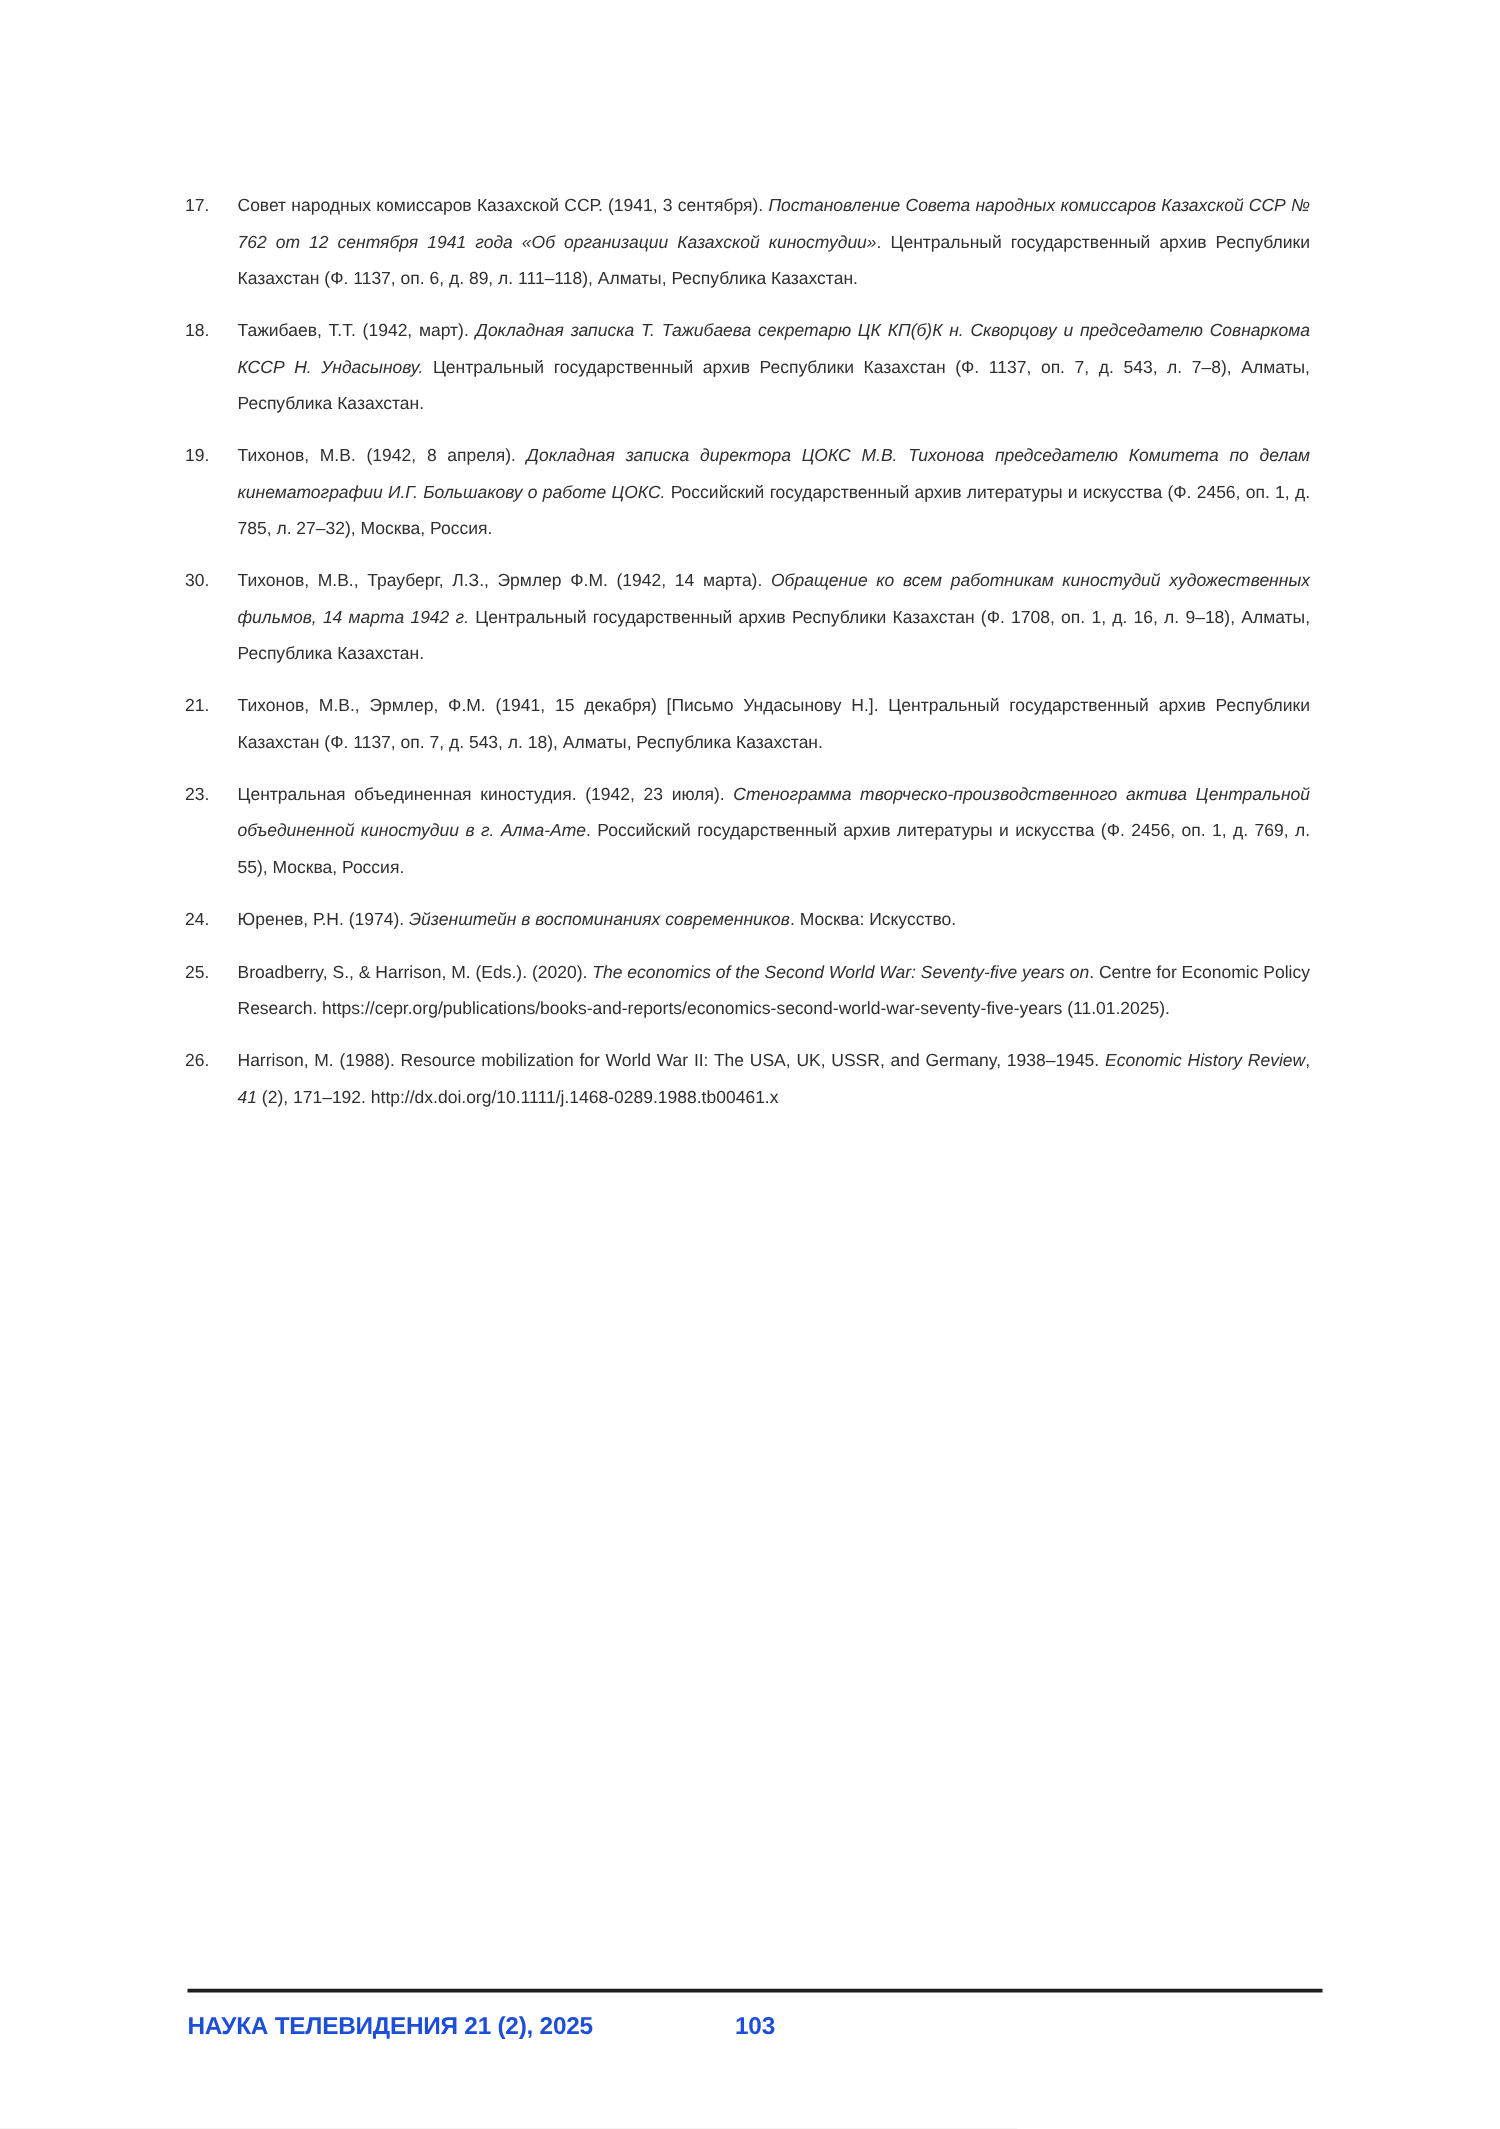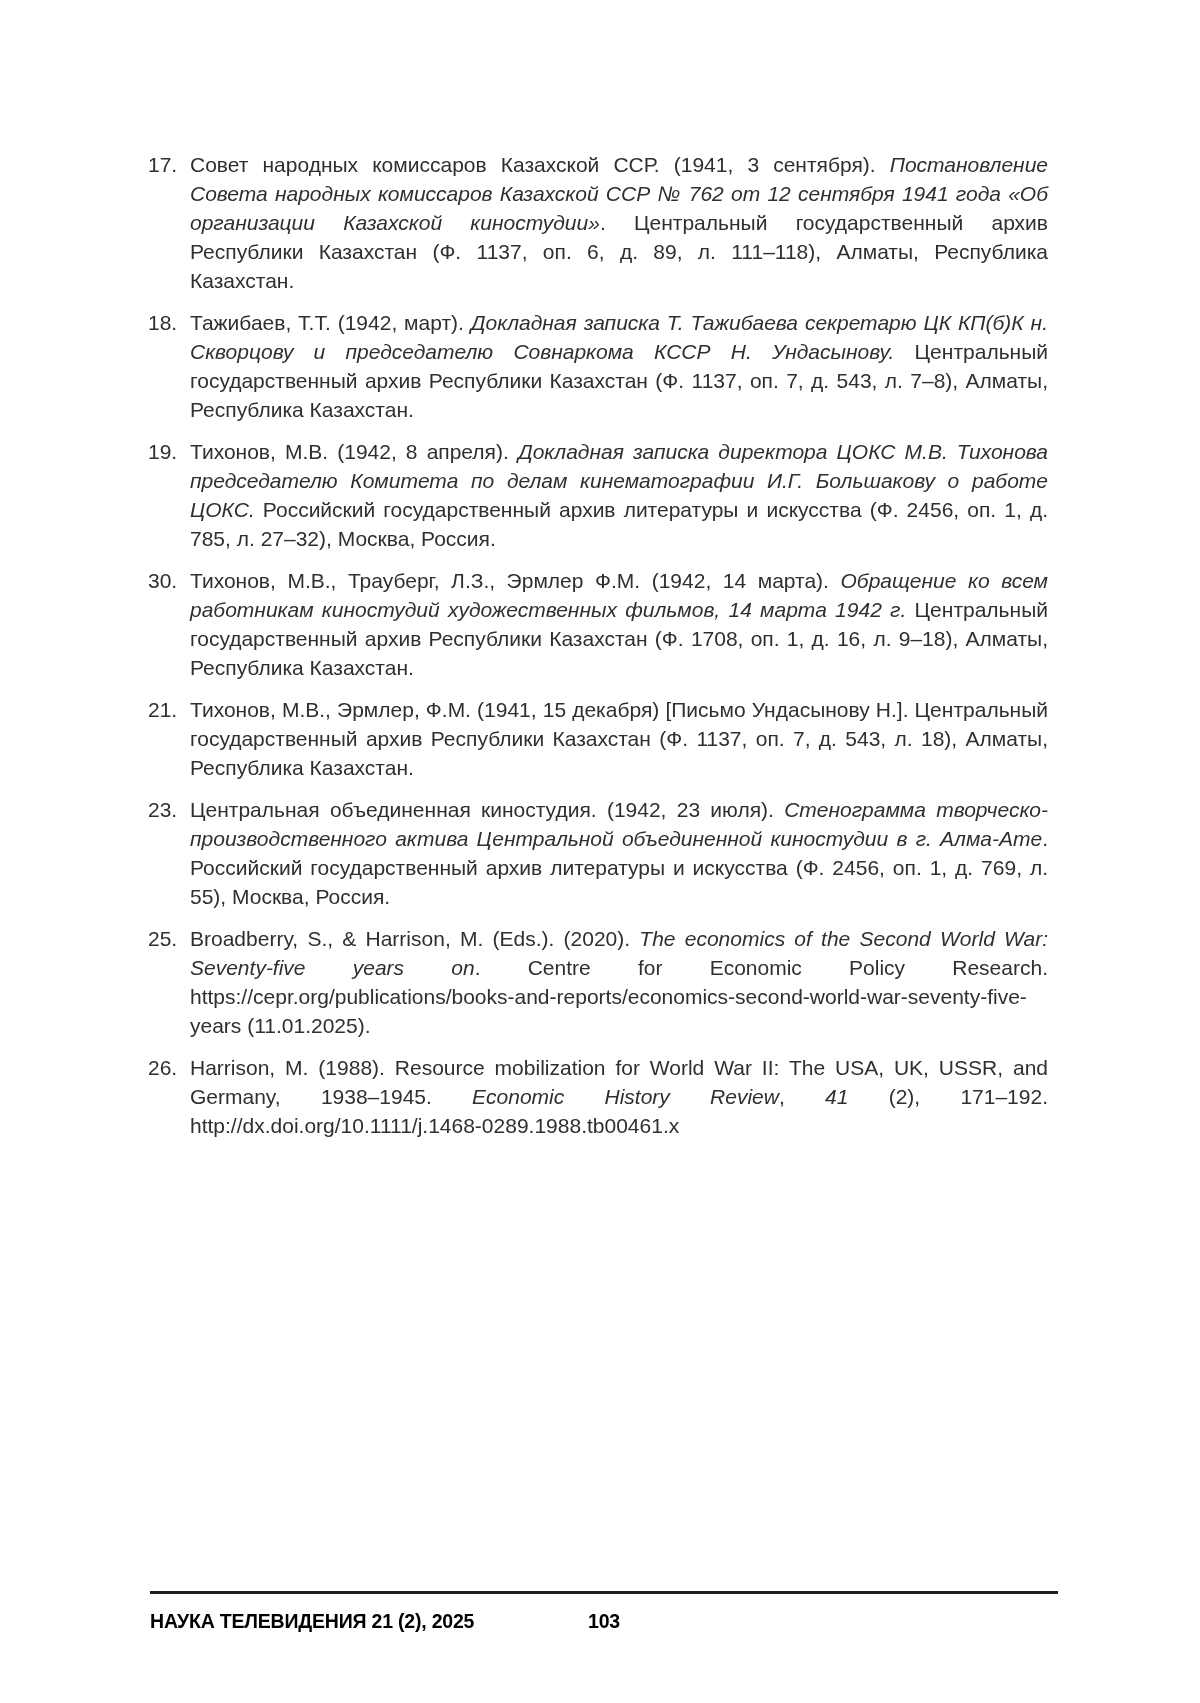--- a/index.html
+++ b/index.html
@@ -15,21 +15,21 @@
   }
   .refs {
     position: absolute;
     top: 150px;
     left: 148px;
     width: 900px;
   }
   .ref-item {
     display: flex;
     margin-bottom: 13px;
-    font-size: 21px;
+    font-size: 14px;
     line-height: 29px;
   }
   .ref-number {
     flex: 0 0 42px;
     width: 42px;
     text-align: left;
   }
   .ref-text {
     flex: 1;
     text-align: justify;
@@ -83,30 +83,34 @@
       </div>
       <div class="ref-item">
         <span class="ref-number">21.</span>
         <div class="ref-text"><span>Тихонов, М.В., Эрмлер, Ф.М. (1941, 15 декабря) [Письмо Ундасынову Н.]. Центральный государственный архив Республики Казахстан (Ф. 1137, оп. 7, д. 543, л. 18), Алматы, Республика Казахстан.</span></div>
       </div>
       <div class="ref-item">
         <span class="ref-number">23.</span>
         <div class="ref-text"><span>Центральная объединенная киностудия. (1942, 23 июля). </span><span class="it">Стенограмма творческо-производственного актива Центральной объединенной киностудии в г. Алма-Ате</span><span>. Российский государственный архив литературы и искусства (Ф. 2456, оп. 1, д. 769, л. 55), Москва, Россия.</span></div>
       </div>
       <div class="ref-item">
+        <span class="ref-number">24.</span>
+        <div class="ref-text"><span>Юренев, Р.Н. (1974). </span><span class="it">Эйзенштейн в воспоминаниях современников</span><span>. Москва: Искусство.</span></div>
+      </div>
+      <div class="ref-item">
         <span class="ref-number">25.</span>
         <div class="ref-text"><span>Broadberry, S., &amp; Harrison, M. (Eds.). (2020). </span><span class="it">The economics of the Second World War: Seventy-five years on</span><span>. Centre for Economic Policy Research. https://cepr.org/publications/books-and-reports/economics-second-world-war-seventy-five-years (11.01.2025).</span></div>
       </div>
       <div class="ref-item">
         <span class="ref-number">26.</span>
         <div class="ref-text"><span>Harrison, M. (1988). Resource mobilization for World War II: The USA, UK, USSR, and Germany, 1938–1945. </span><span class="it">Economic History Review</span><span>, </span><span class="it">41</span><span> (2), 171–192. http://dx.doi.org/10.1111/j.1468-0289.1988.tb00461.x</span></div>
       </div>
     </div>
 
   <div class="footer">
     <div class="footer-rule" style="background: rgb(31, 31, 31);"></div>
-    <div class="footer-row" style="color: #000000;">
+    <div class="footer-row" style="color: #1d4ed8;">
       <span class="footer-left">НАУКА ТЕЛЕВИДЕНИЯ 21 (2), 2025</span>
       <span class="footer-center">103</span>
     </div>
   </div>
 
 </div>
 
 </body></html>

